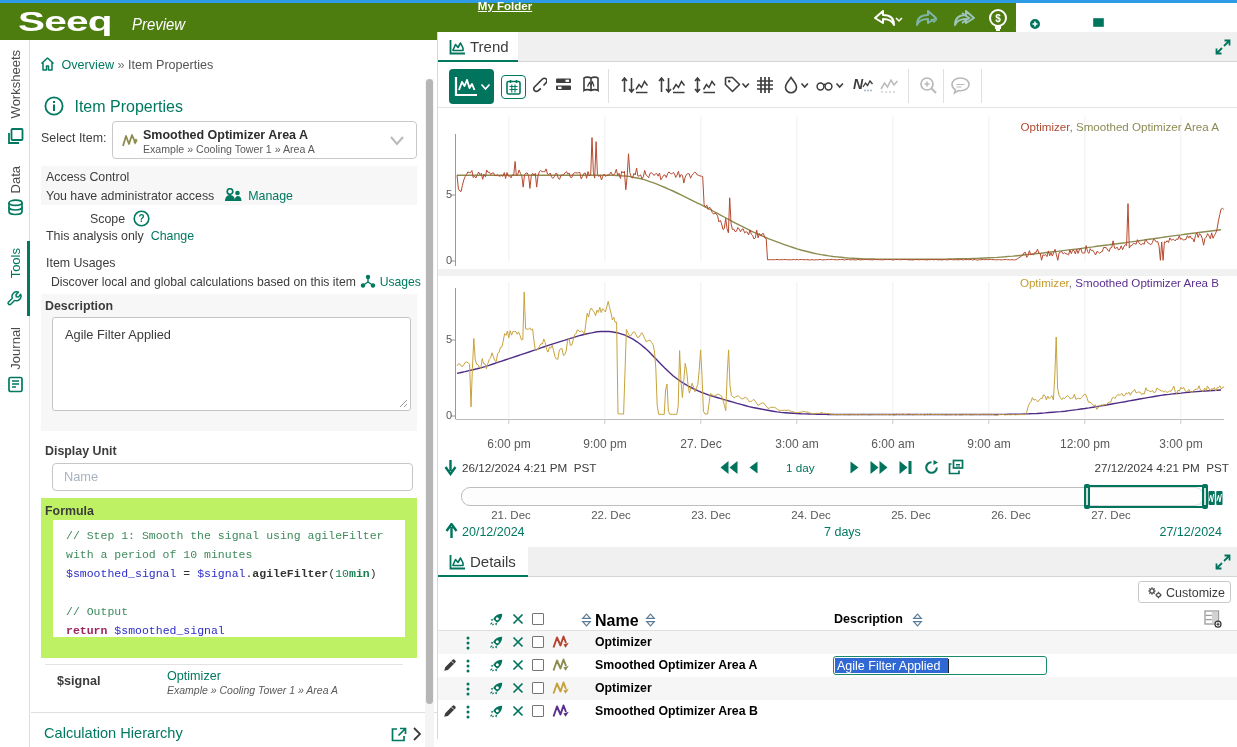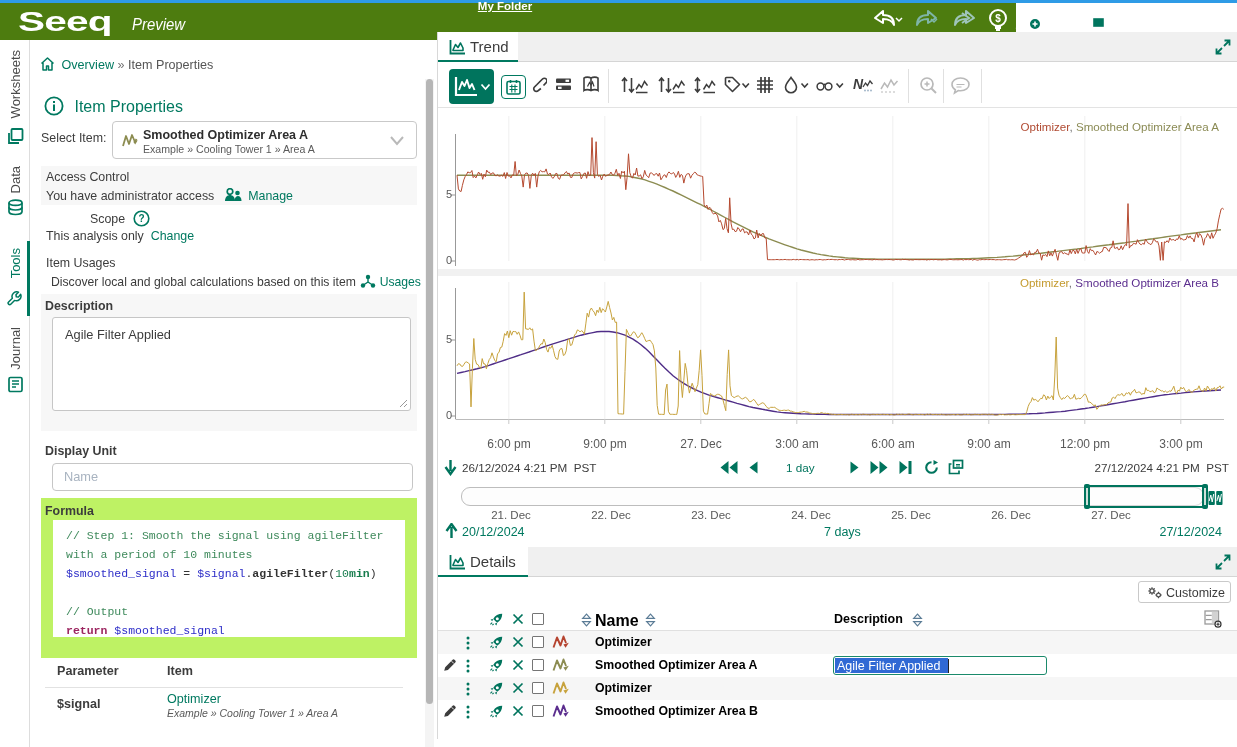--- a/index.html
+++ b/index.html
@@ -236,29 +236,35 @@
         </svg>
     </div>
   </div>
   <div id="dulabel" class="seclabel bold">Display Unit</div>
   <div id="duinput">Name</div>
   <div id="formsec">
     <div class="seclabel bold">Formula</div>
     <div id="formbox"><span class="cm-comment">// Step 1: Smooth the signal using agileFilter<br>with a period of 10 minutes</span><br><span class="cm-var">$smoothed_signal</span> = <span class="cm-var">$signal</span>.<b>agileFilter</b>(<span class="cm-num">10<b>min</b></span>)<br><br><span class="cm-comment">// Output</span><br><span class="cm-kw">return</span> <span class="cm-var">$smoothed_signal</span></div>
   </div>
   <div id="paramtbl">
-    <div style="position:relative; height:23px;">
-        <span class="bold" style="position:absolute; left:12px;">Parameter</span>
-        <span class="bold" style="position:absolute; left:122px;">Item</span>
-      </div>
     <div style="border-top:1px solid #e2e2e2; position:relative; height:34px;">
       <span class="bold" style="position:absolute; left:12px; top:9px;">$signal</span>
       <span class="teal" style="position:absolute; left:122px; top:4px;">Optimizer</span>
       <span style="position:absolute; left:122px; top:19px; font-size:10.5px; font-style:italic; color:#5a5a5a;">Example » Cooling Tower 1 » Area A</span>
     </div>
+  </div>
+  <div id="calchier">
+    <div class="teal" style="position:absolute; left:13px; top:12px; font-size:14.6px;">Calculation Hierarchy</div>
+    <svg class="abs" style="left:360px; top:14px" width="16" height="15" viewBox="0 0 16 15">
+        <path d="M6 2 H1.5 V13.5 H13 V9" fill="none" stroke="#007960" stroke-width="1.7"></path>
+        <path d="M9 1.5 H14.5 V7 M14.5 1.5 L7.5 8.5" fill="none" stroke="#007960" stroke-width="1.7"></path>
+      </svg>
+    <svg class="abs" style="left:381px; top:13px" width="10" height="16" viewBox="0 0 10 16">
+        <path d="M2 2 L8 8 L2 14" fill="none" stroke="#3c3c3c" stroke-width="1.8"></path>
+      </svg>
   </div>
   <div id="scrollbar">
       <div id="scrollthumb"></div>
     </div>
 </div>
 
 <div id="rightpane">
 
   <div class="tabbar" style="top:0">
     <div class="tabactive" style="width:80px;">

